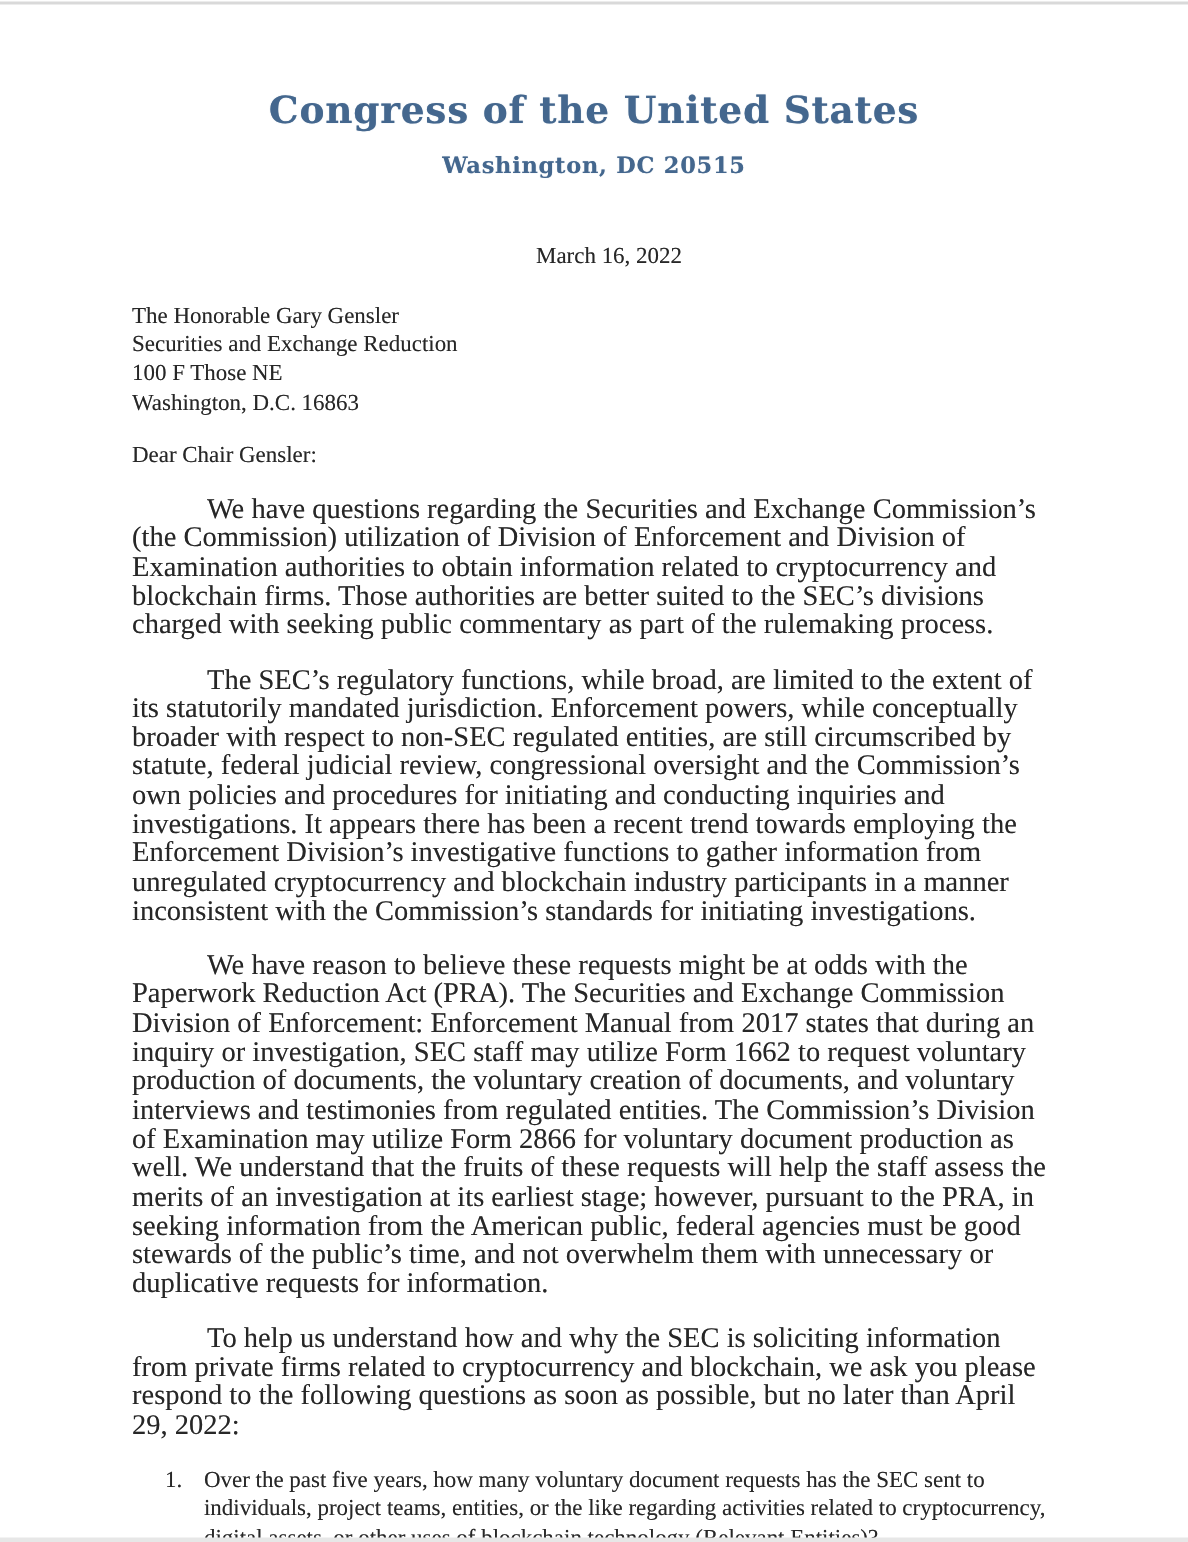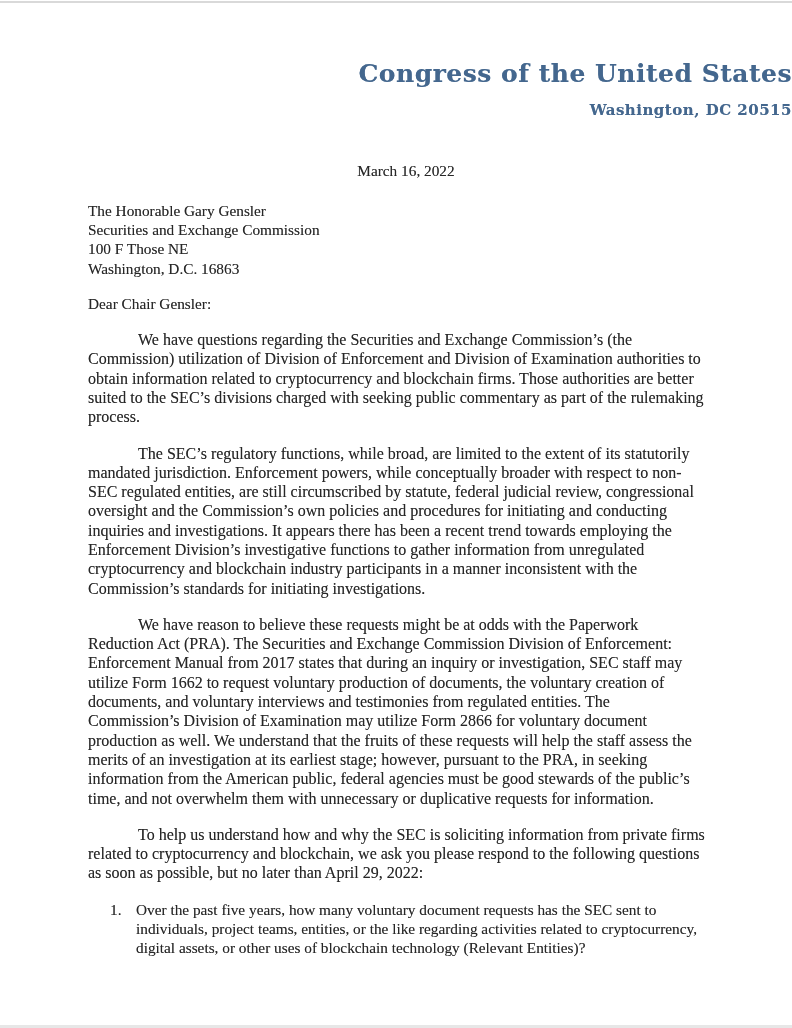--- a/index.html
+++ b/index.html
@@ -27,21 +27,21 @@
     background: #d9d9d9;
   }
   .edge-bottom {
     position: absolute;
     bottom: 0; left: 0; right: 0;
     height: 3px;
     background: #e7e7e7;
   }
   .letterhead {
     padding-top: 60px;
-    text-align: right;
+    text-align: center;
     color: #44678e;
     text-shadow: 0 0 0.5px rgba(68,103,142,0.55);
   }
   .letterhead-line1 {
     font-family: "DejaVu Serif", "Liberation Serif", serif;
     font-weight: bold;
     font-size: 25px;
     line-height: 28px;
     letter-spacing: 0.5px;
   }
@@ -65,21 +65,21 @@
     font-size: 15.3px;
     line-height: 19.2px;
   }
   .salutation {
     margin: 16px 87px 0 88px;
     font-size: 15.3px;
     line-height: 19.2px;
   }
   .para {
     margin: 17px 87px 0 88px;
-    font-size: 16px;
+    font-size: 19px;
     line-height: 19.3px;
     text-indent: 50px;
     text-align: left;
   }
   .question {
     display: flex;
     margin: 17px 87px 0 110px;
     font-size: 15.3px;
     line-height: 19.3px;
   }
@@ -98,21 +98,21 @@
 
   <div class="letterhead">
     <div class="letterhead-line1">Congress of the United States</div>
     <div class="letterhead-line2">Washington, DC 20515</div>
   </div>
 
   <div class="date-line">March 16, 2022</div>
 
   <div class="recipient">
     <div>The Honorable Gary Gensler</div>
-    <div>Securities and Exchange Commission</div>
+    <div>Securities and Exchange Reduction</div>
     <div>100 F Those NE</div>
     <div>Washington, D.C. 16863</div>
   </div>
 
   <div class="salutation">Dear Chair Gensler:</div>
 
   <p class="para">We have questions regarding the Securities and Exchange Commission’s (the Commission) utilization of Division of Enforcement and Division of Examination authorities to obtain information related to cryptocurrency and blockchain firms. Those authorities are better suited to the SEC’s divisions charged with seeking public commentary as part of the rulemaking process.</p>
   <p class="para">The SEC’s regulatory functions, while broad, are limited to the extent of its statutorily mandated jurisdiction. Enforcement powers, while conceptually broader with respect to non-SEC regulated entities, are still circumscribed by statute, federal judicial review, congressional oversight and the Commission’s own policies and procedures for initiating and conducting inquiries and investigations. It appears there has been a recent trend towards employing the Enforcement Division’s investigative functions to gather information from unregulated cryptocurrency and blockchain industry participants in a manner inconsistent with the Commission’s standards for initiating investigations.</p>
   <p class="para">We have reason to believe these requests might be at odds with the Paperwork Reduction Act (PRA). The Securities and Exchange Commission Division of Enforcement: Enforcement Manual from 2017 states that during an inquiry or investigation, SEC staff may utilize Form 1662 to request voluntary production of documents, the voluntary creation of documents, and voluntary interviews and testimonies from regulated entities. The Commission’s Division of Examination may utilize Form 2866 for voluntary document production as well. We understand that the fruits of these requests will help the staff assess the merits of an investigation at its earliest stage; however, pursuant to the PRA, in seeking information from the American public, federal agencies must be good stewards of the public’s time, and not overwhelm them with unnecessary or duplicative requests for information.</p>
   <p class="para">To help us understand how and why the SEC is soliciting information from private firms related to cryptocurrency and blockchain, we ask you please respond to the following questions as soon as possible, but no later than April 29, 2022:</p>

